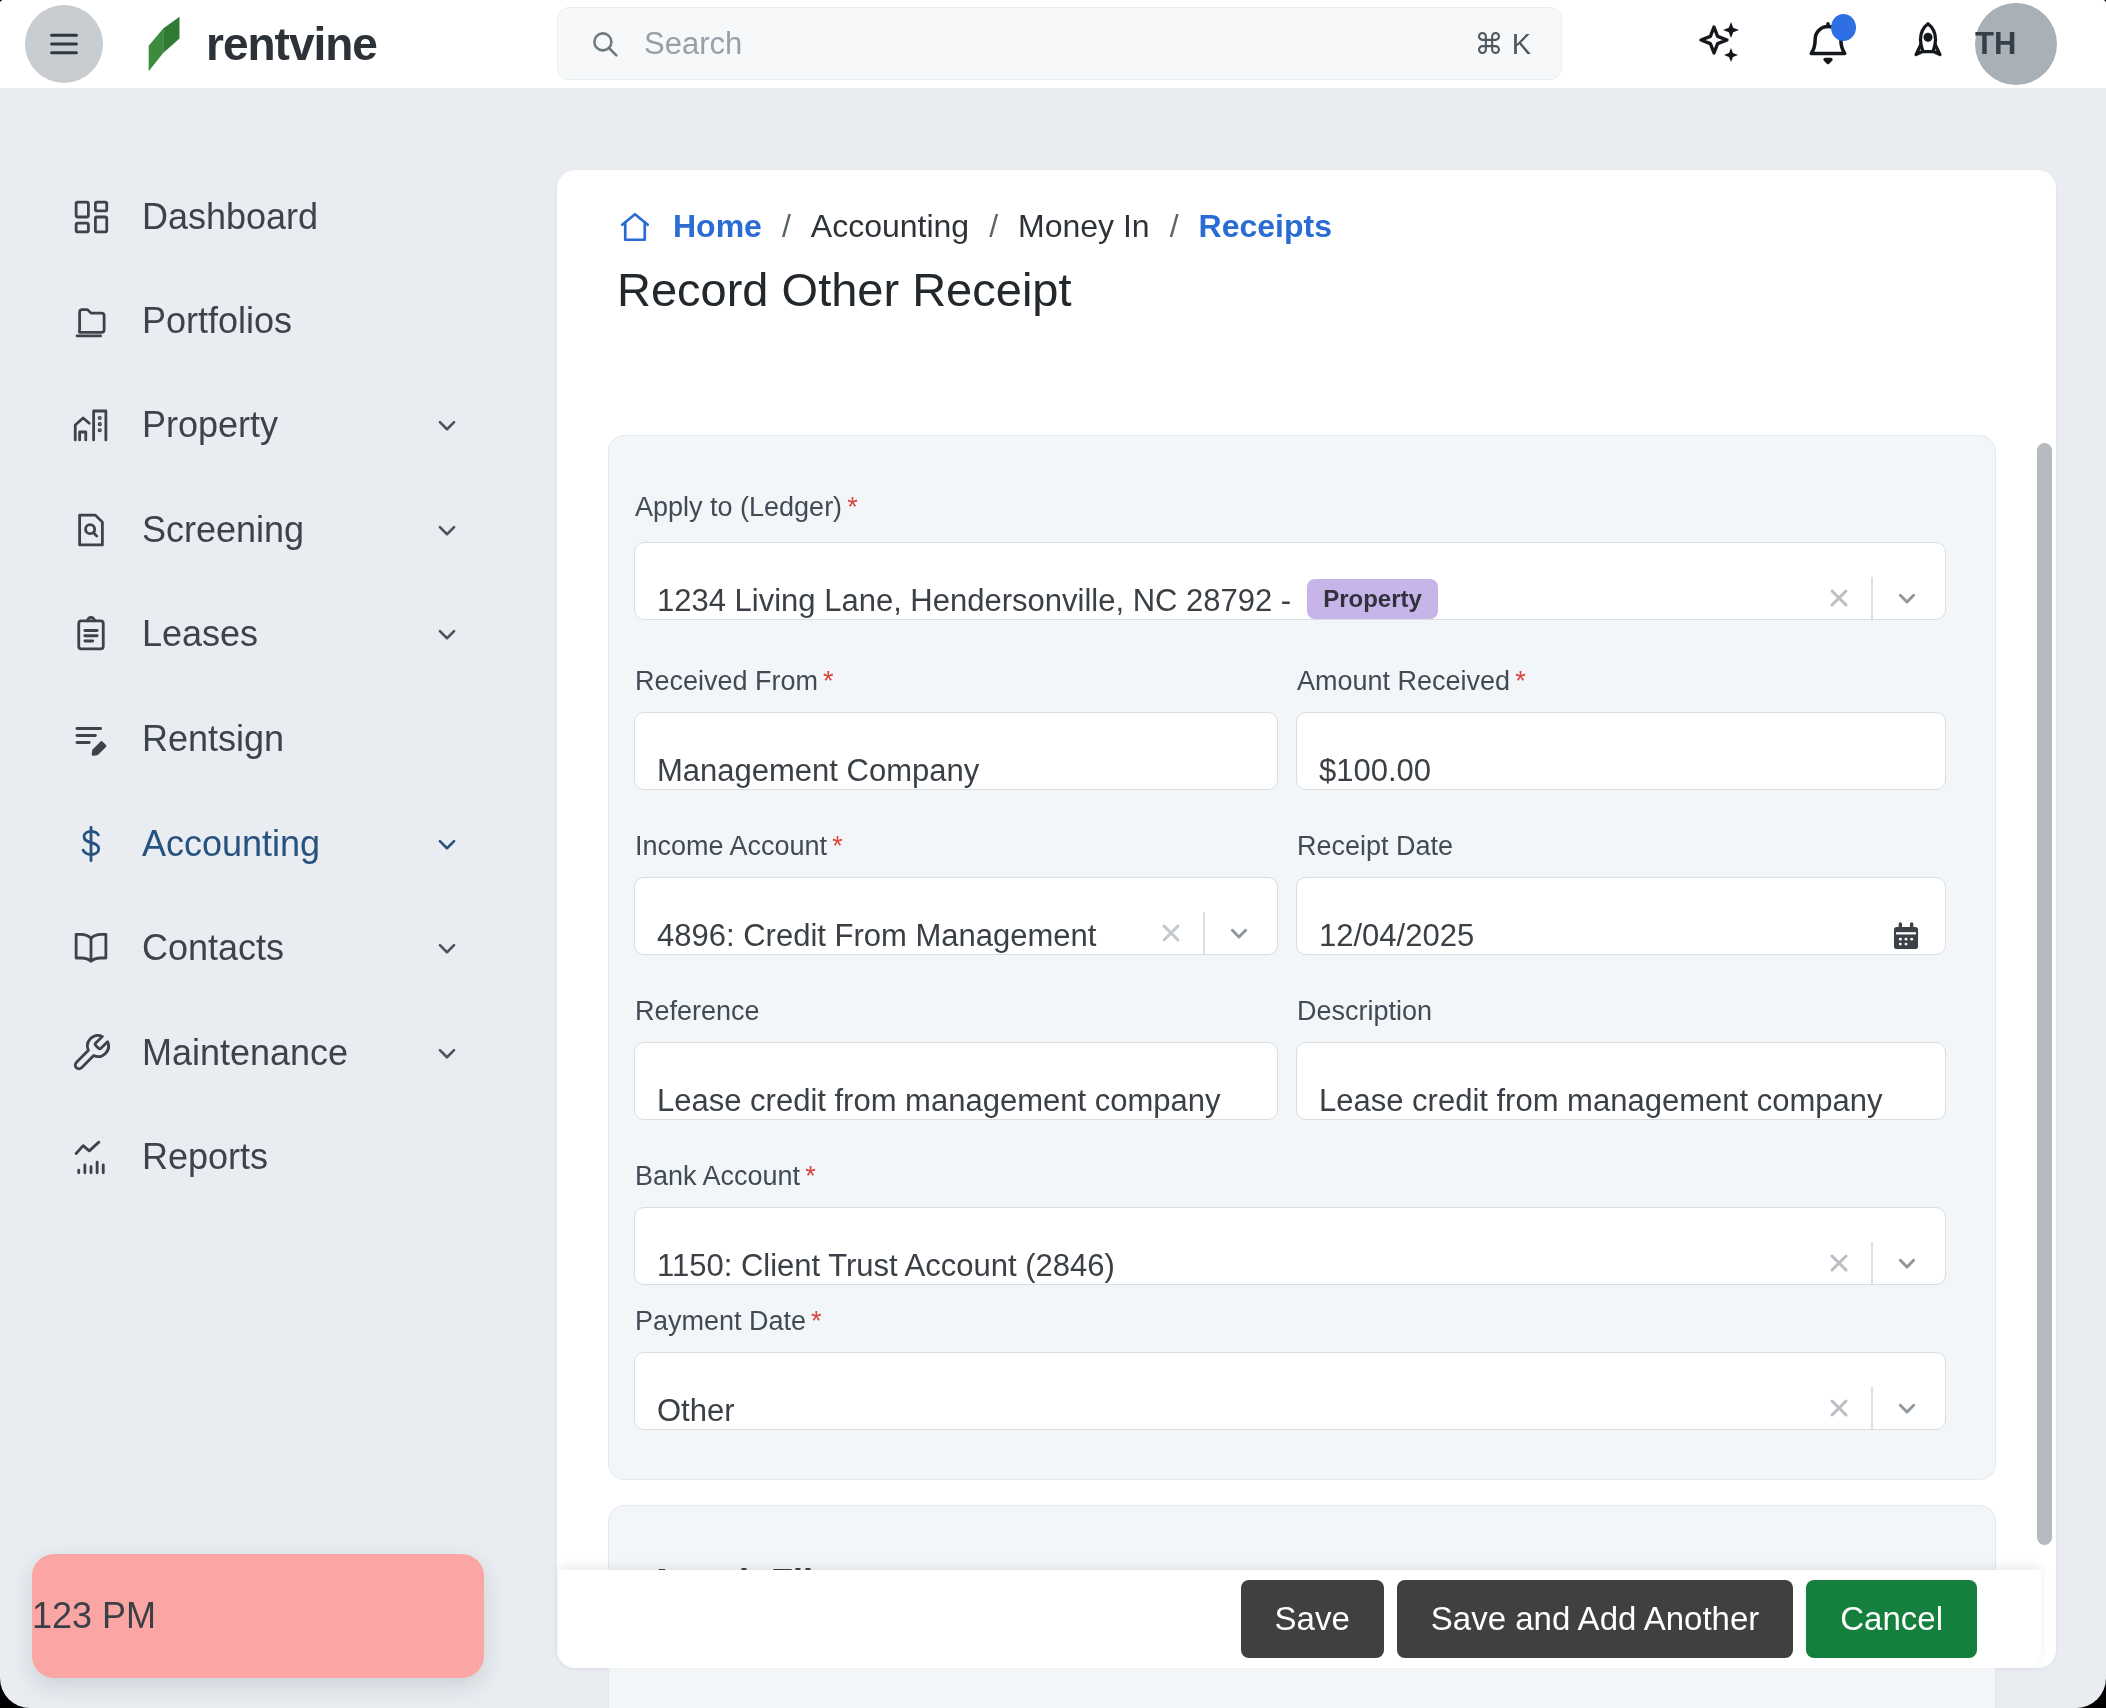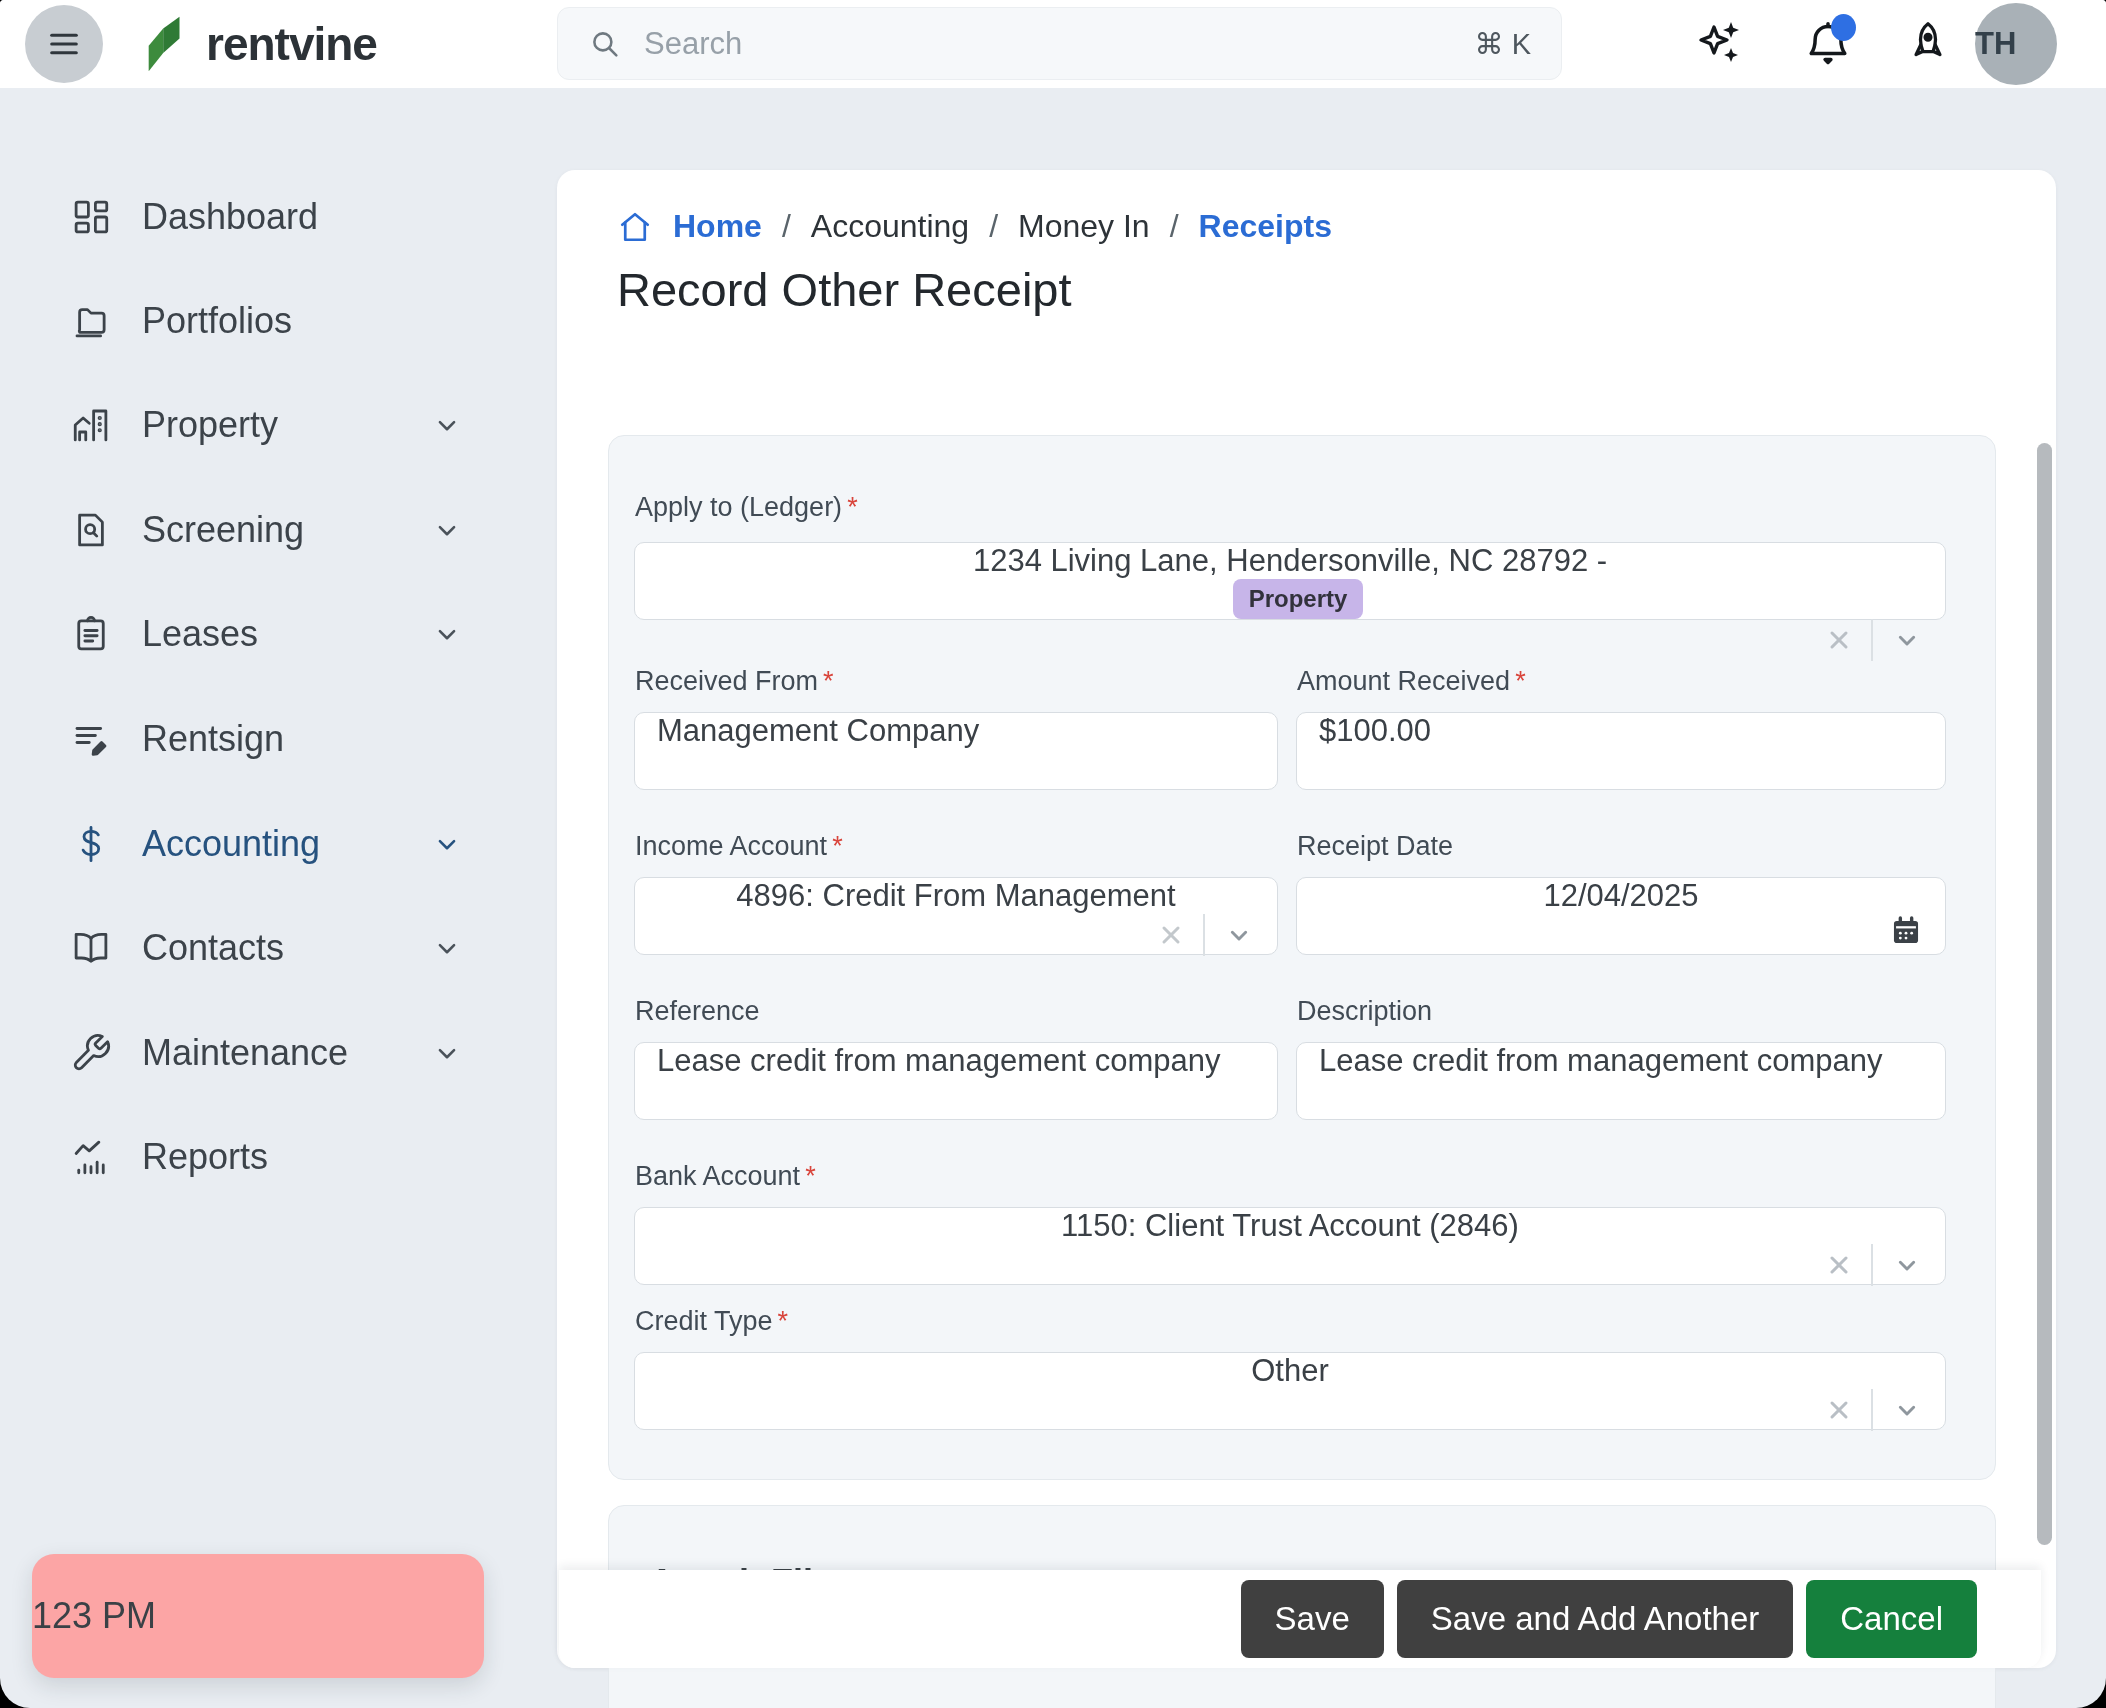--- a/index.html
+++ b/index.html
@@ -41,21 +41,21 @@
   .bc-link { color:#2b6cd4; text-decoration:none; cursor:pointer;font-weight:bold; }
   .bc-current { color:#2d3338; text-decoration:none; cursor:pointer; }
   .bc-sep { color:#5a646b; }
   .page-title { position:absolute; left:60px; top:92px; font-size:47px; font-weight:400; color:#23282d; }
 
   .form-card { position:absolute; left:51px; top:265px; width:1388px; height:1045px; background:#f3f6f9;
                border:1.5px solid #e4e9ed; border-radius:16px; }
   .flabel { position:absolute; font-size:27px; color:#414b55; white-space:nowrap; }
   .req { color:#d9453c; margin-left:5px; }
   .control { position:absolute; height:78px; background:#fff; border:1.5px solid #d8dde2; border-radius:10px;
-             display:flex; align-items:center; padding:0 22px; font-size:31px; color:#3a4046;flex-direction:column; }
+             display:flex; align-items:flex-end; padding:0 22px; font-size:31px; color:#3a4046; }
   .control.clickable { cursor:pointer; }
   .control input { border:none; outline:none; background:transparent; width:100%; font-size:31px; color:#3a4046;
                    font-family:"Liberation Sans", sans-serif; }
   .sel-right { margin-left:auto; display:flex; align-items:center; }
   .sel-divider { width:2px; height:42px; background:#dbe0e4; margin:0 18px; }
   .badge-purple { background:#c7b5e9; color:#32323c; font-size:24px; font-weight:700; border-radius:8px;
                   padding:6px 16px; margin-left:16px; white-space:nowrap; }
 
   .attach-card { position:absolute; left:51px; top:1335px; width:1388px; height:340px; background:#f3f6f9;
                  border:1.5px solid #e4e9ed; border-radius:16px; overflow:hidden; }
@@ -367,21 +367,21 @@
               <line x1="18" y1="6" x2="6" y2="18"></line>
             </svg>
           <span class="sel-divider"></span>
           <svg width="32" height="32" viewBox="0 0 24 24" fill="none" stroke="#8f979e" stroke-width="2.2" stroke-linecap="round" stroke-linejoin="round">
               <polyline points="7,10 12,15 17,10"></polyline>
             </svg>
         </span>
       </div>
 
       <div class="flabel" style="left:26px; top:870px;">
-        <span>Credit Type</span><span class="req">*</span>
+        <span>Payment Date</span><span class="req">*</span>
       </div>
       <div class="control clickable" style="left:25px; top:916px; width:1312px;">
         <span>Other</span>
         <span class="sel-right">
           <svg width="28" height="28" viewBox="0 0 24 24" fill="none" stroke="#b9bfc5" stroke-width="2.6" stroke-linecap="round">
               <line x1="6" y1="6" x2="18" y2="18"></line>
               <line x1="18" y1="6" x2="6" y2="18"></line>
             </svg>
           <span class="sel-divider"></span>
           <svg width="32" height="32" viewBox="0 0 24 24" fill="none" stroke="#8f979e" stroke-width="2.2" stroke-linecap="round" stroke-linejoin="round">

